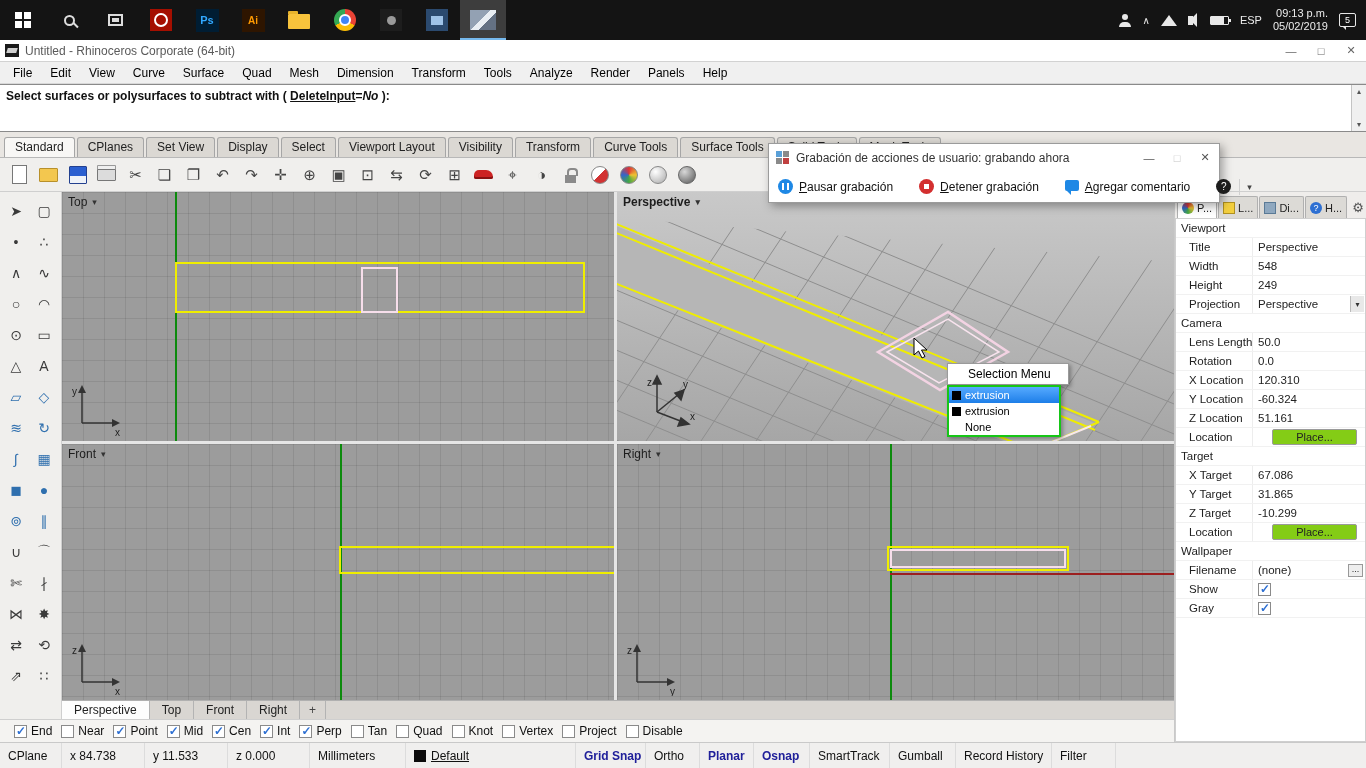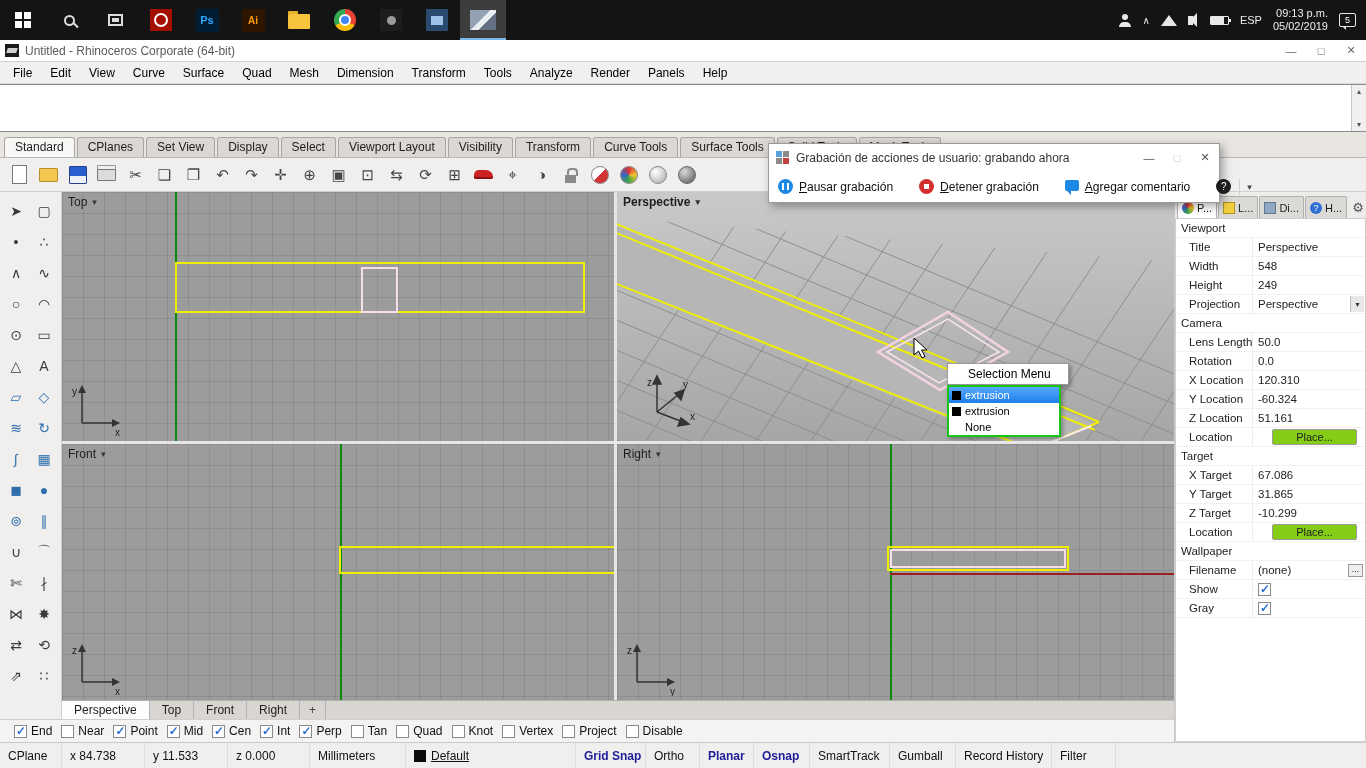--- a/index.html
+++ b/index.html
@@ -259,20 +259,21 @@
       <span class="menu-item">Dimension</span>
       <span class="menu-item">Transform</span>
       <span class="menu-item">Tools</span>
       <span class="menu-item">Analyze</span>
       <span class="menu-item">Render</span>
       <span class="menu-item">Panels</span>
       <span class="menu-item">Help</span>
     </div>
 
   <div class="cmd">
+    <div class="cmdline bold"><span>Select surfaces or polysurfaces to subtract with ( </span><span class="cmd-opt-name">DeleteInput</span><span>=</span><span class="cmd-opt-val">No</span><span> ):</span></div>
     <div class="cmd-scroll">
       <span>▴</span>
       <span>▾</span>
     </div>
   </div>
 
   <div class="tabsrow">
       <div class="ttab active">Standard</div>
       <div class="ttab">CPlanes</div>
       <div class="ttab">Set View</div>

